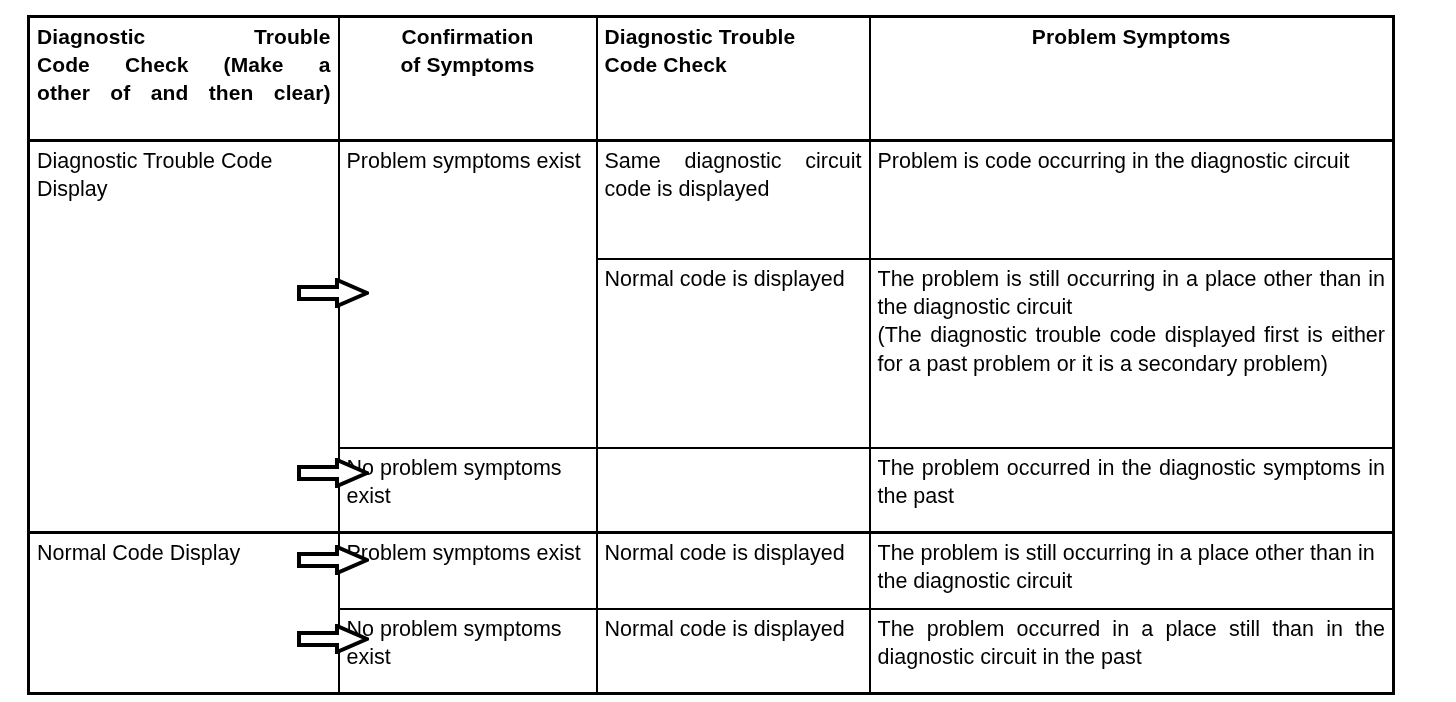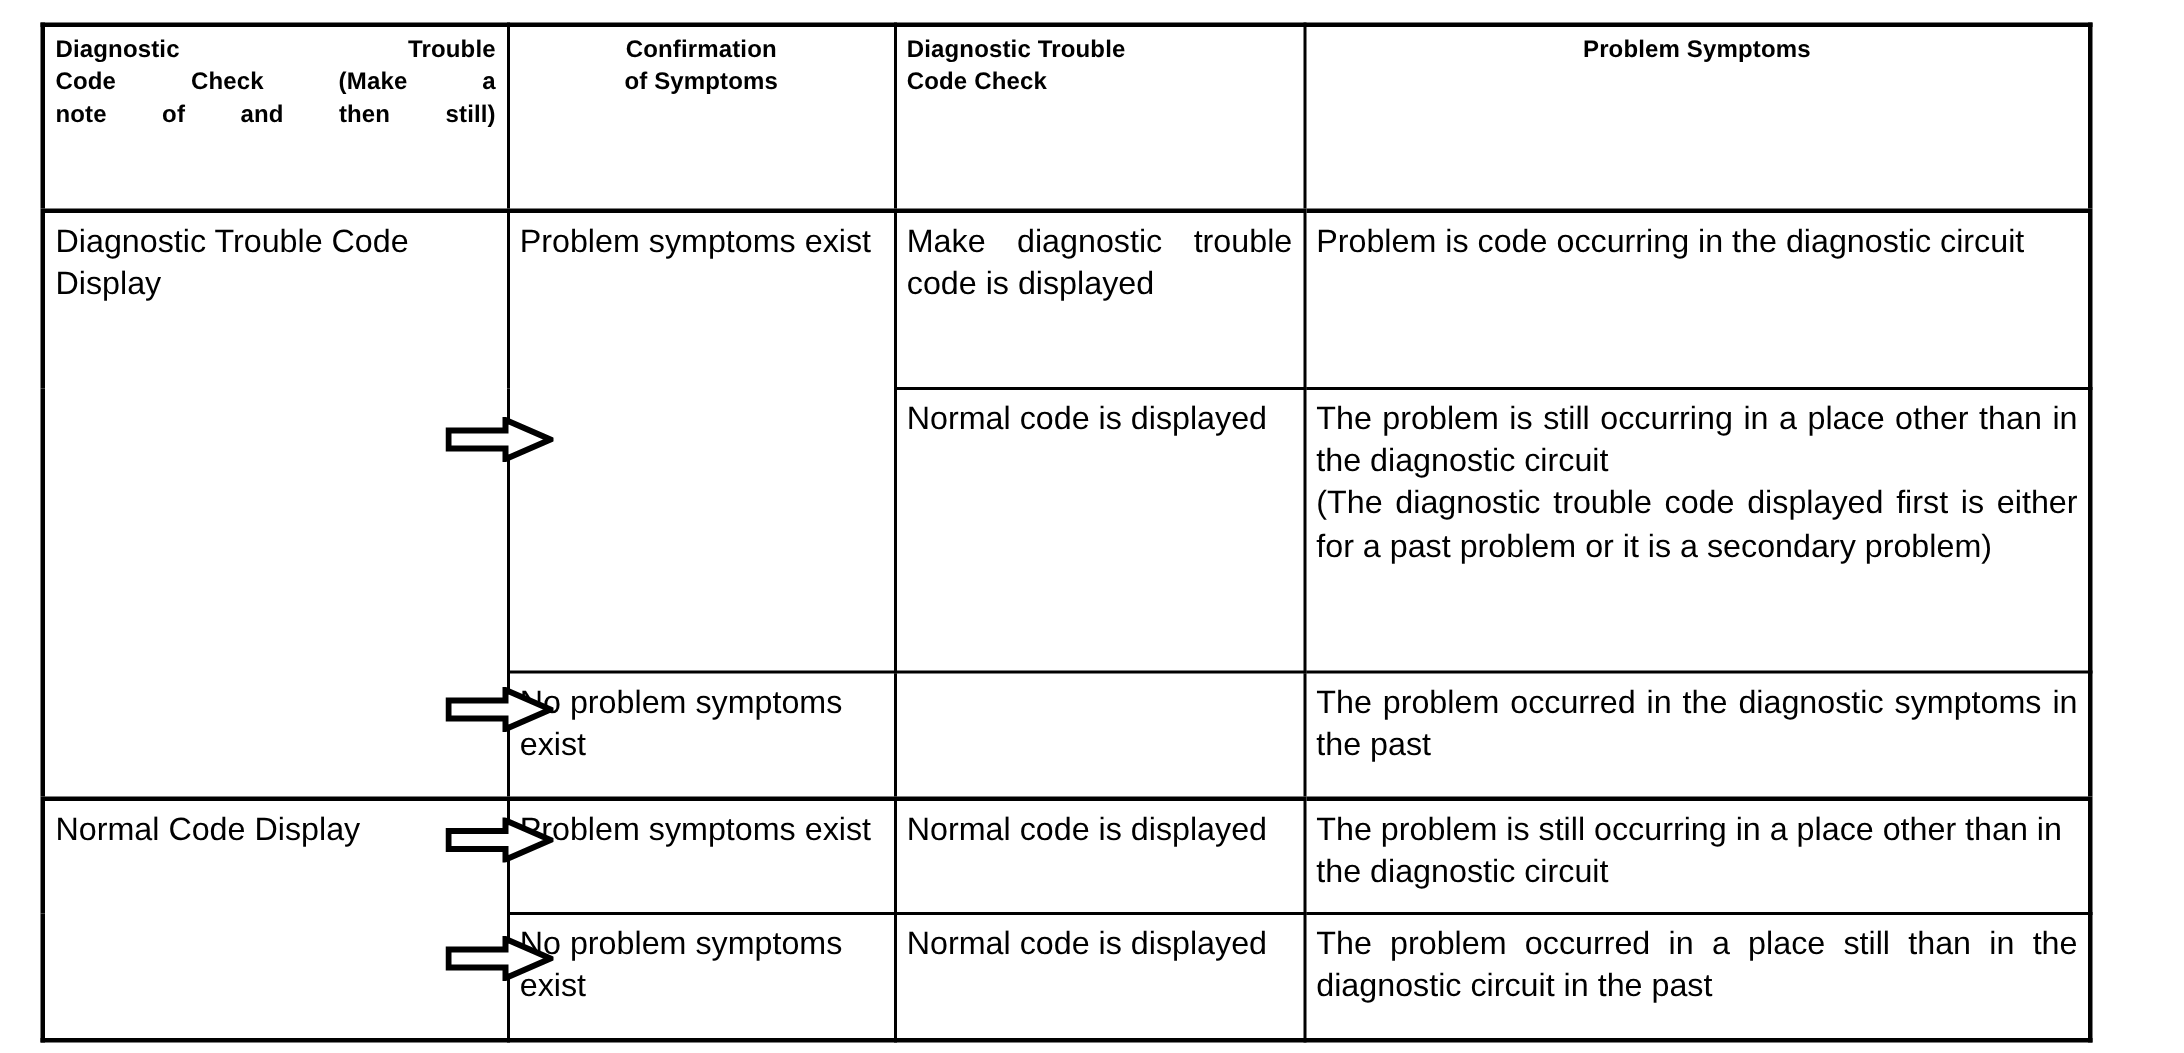--- a/index.html
+++ b/index.html
@@ -45,21 +45,21 @@
 
   
   col.c1 { width: 310px; }
   col.c2 { width: 258px; }
   col.c3 { width: 273px; }
   col.c4 { width: 524px; }
 
   
   thead th {
     font-weight: bold;
-    font-size: 16px;
+    font-size: 21px;
     line-height: 1.33;
     letter-spacing: 0.1px;
     height: 112px;
     vertical-align: middle;
     border-bottom: 3px solid #000;
   }
   th.h-left   { text-align: left;   text-align-last: justify; }
   th.h-center { }
   th.h-just   { text-align: left;   text-align-last: left; }
 
@@ -109,42 +109,42 @@
         <col class="c2">
         <col class="c3">
         <col class="c4">
     </colgroup>
 
     <thead>
       <tr>
         <th class="h-left" rowspan="1">
           <span class="hline">Diagnostic Trouble</span>
           <span class="hline">Code Check (Make a</span>
-          <span class="hline">note of and then still)</span>
+          <span class="hline">other of and then clear)</span>
         </th>
         <th class="h-center">
           <span class="hline">Confirmation</span>
           <span class="hline">of Symptoms</span>
         </th>
         <th class="h-just">
           <span class="hline">Diagnostic Trouble</span>
           <span class="hline">Code Check</span>
         </th>
         <th class="h-center">
           <span class="hline">Problem Symptoms</span>
         </th>
       </tr>
     </thead>
 
     <tbody>
 
       <tr class="group-start" style="height:118px">
         <td class="plain" rowspan="3">Diagnostic Trouble Code Display</td>
         <td class="plain" rowspan="2">Problem symptoms exist</td>
-        <td class="justify">Make diagnostic trouble code is displayed</td>
+        <td class="justify">Same diagnostic circuit code is displayed</td>
         <td class="plain">Problem is code occurring in the diagnostic circuit</td>
       </tr>
 
       <tr style="height:189px">
         <td class="plain">Normal code is displayed</td>
         <td class="justify" style="white-space:pre-line">The problem is still occurring in a place other than in the diagnostic circuit
 (The diagnostic trouble code displayed first is either for a past problem or it is a secondary problem)</td>
       </tr>
 
       <tr style="height:85px">

